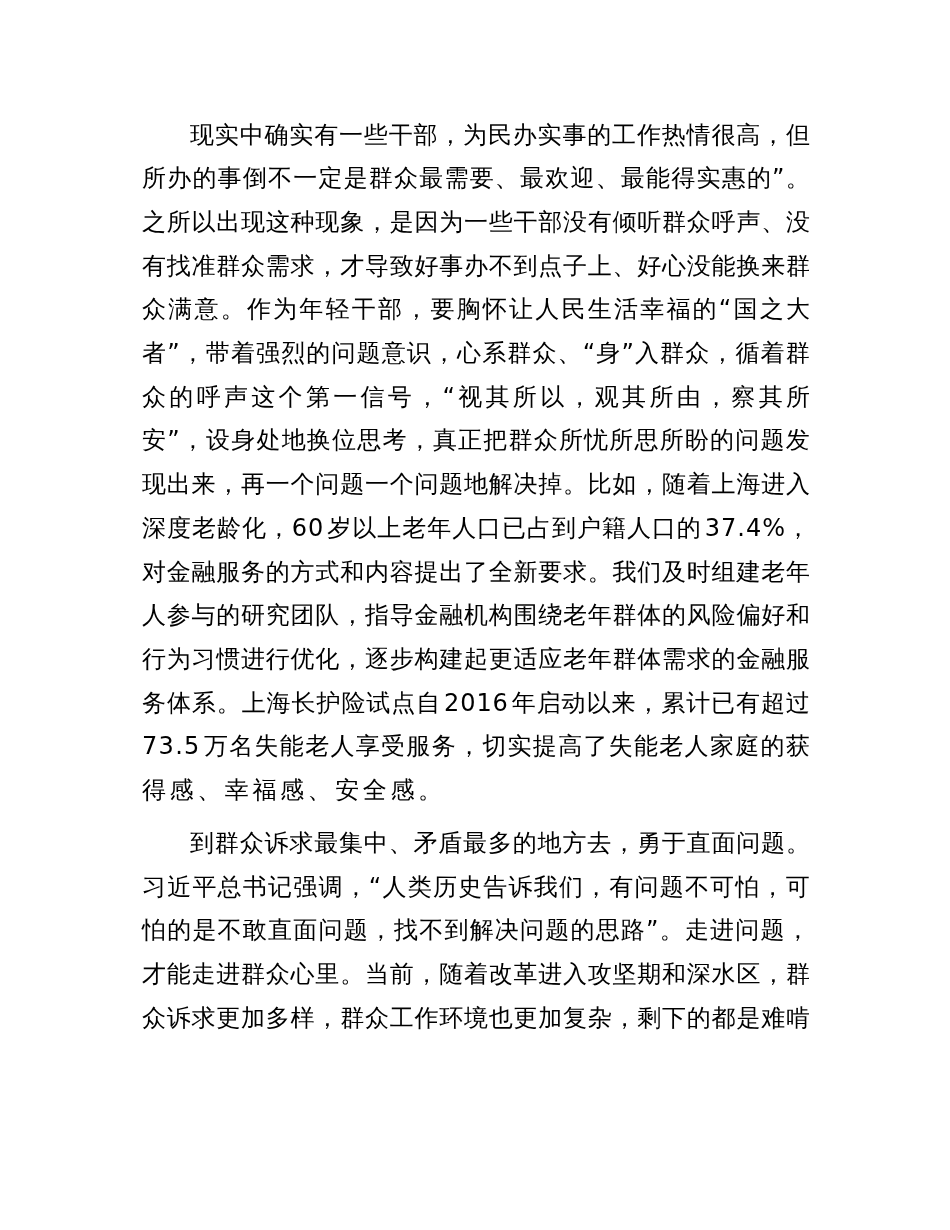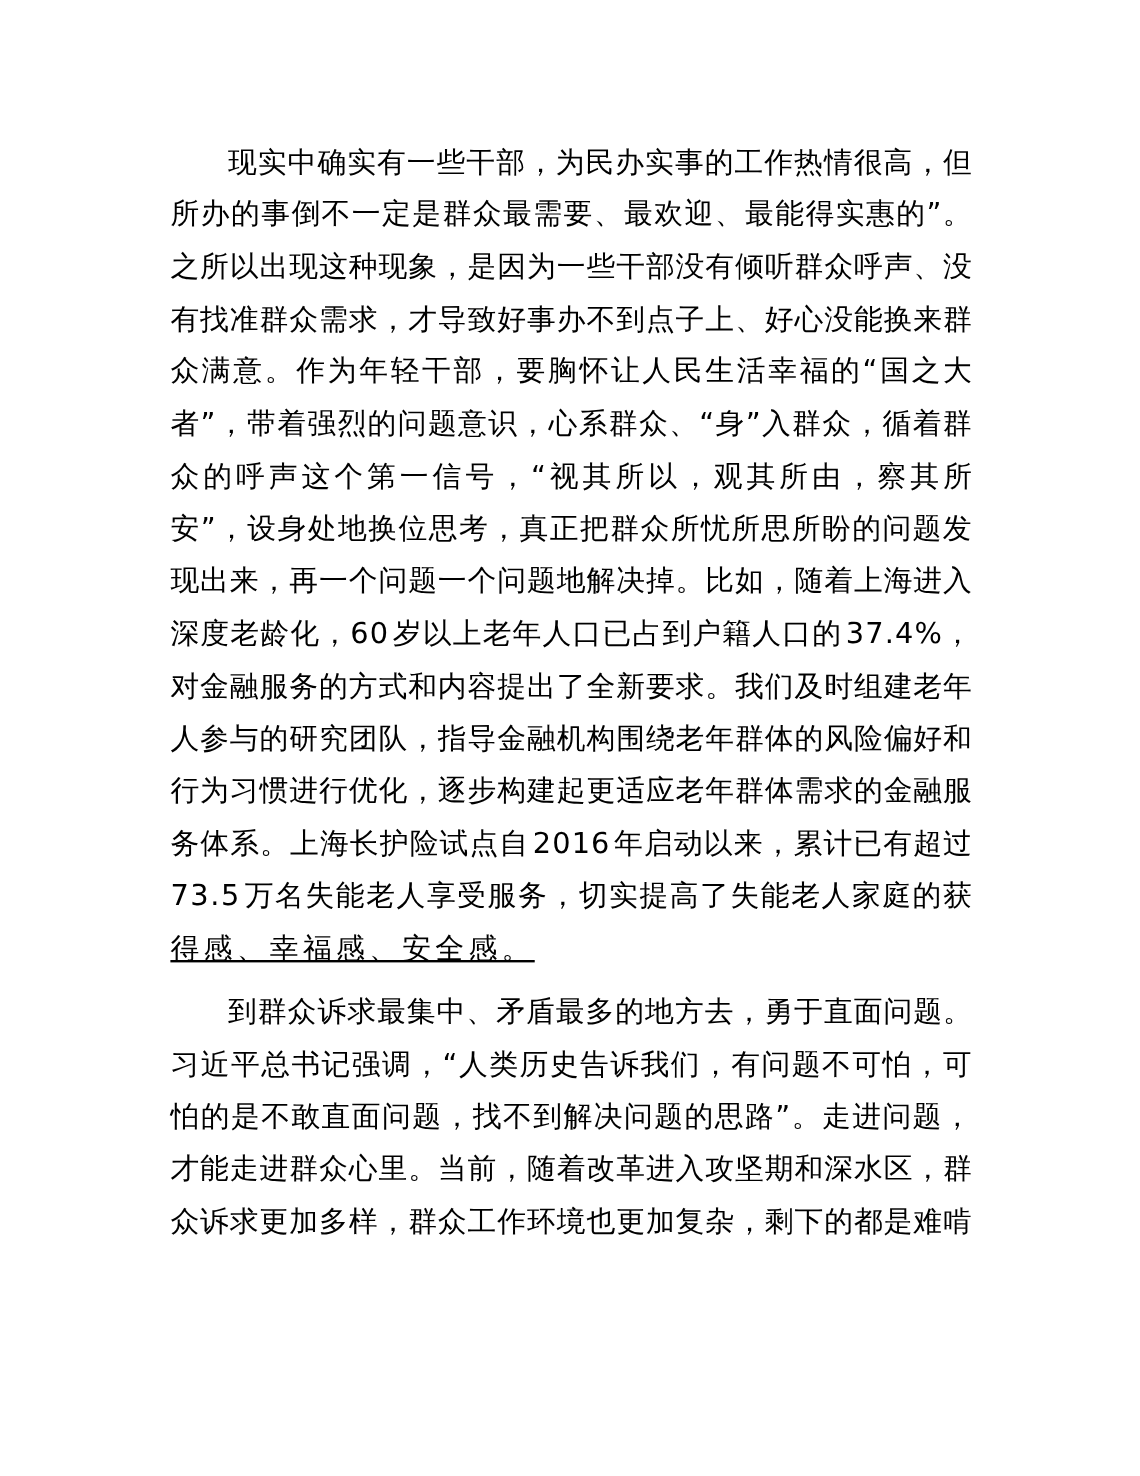--- a/index.html
+++ b/index.html
@@ -33,21 +33,20 @@
       text-align-last: justify;
       letter-spacing: 0;
     }
     .line.indent {
       left: 190px;
       width: 620px;
     }
     .line.last {
       text-align-last: left;
       letter-spacing: 3.6px;
-      text-decoration: underline;
     }
   </style>
 </head>
 <body>
 
 <div class="page">
 
   <div>
     <div class="line indent" style="top: 118px; display: flex; justify-content: space-between;">
         <span>现</span>

